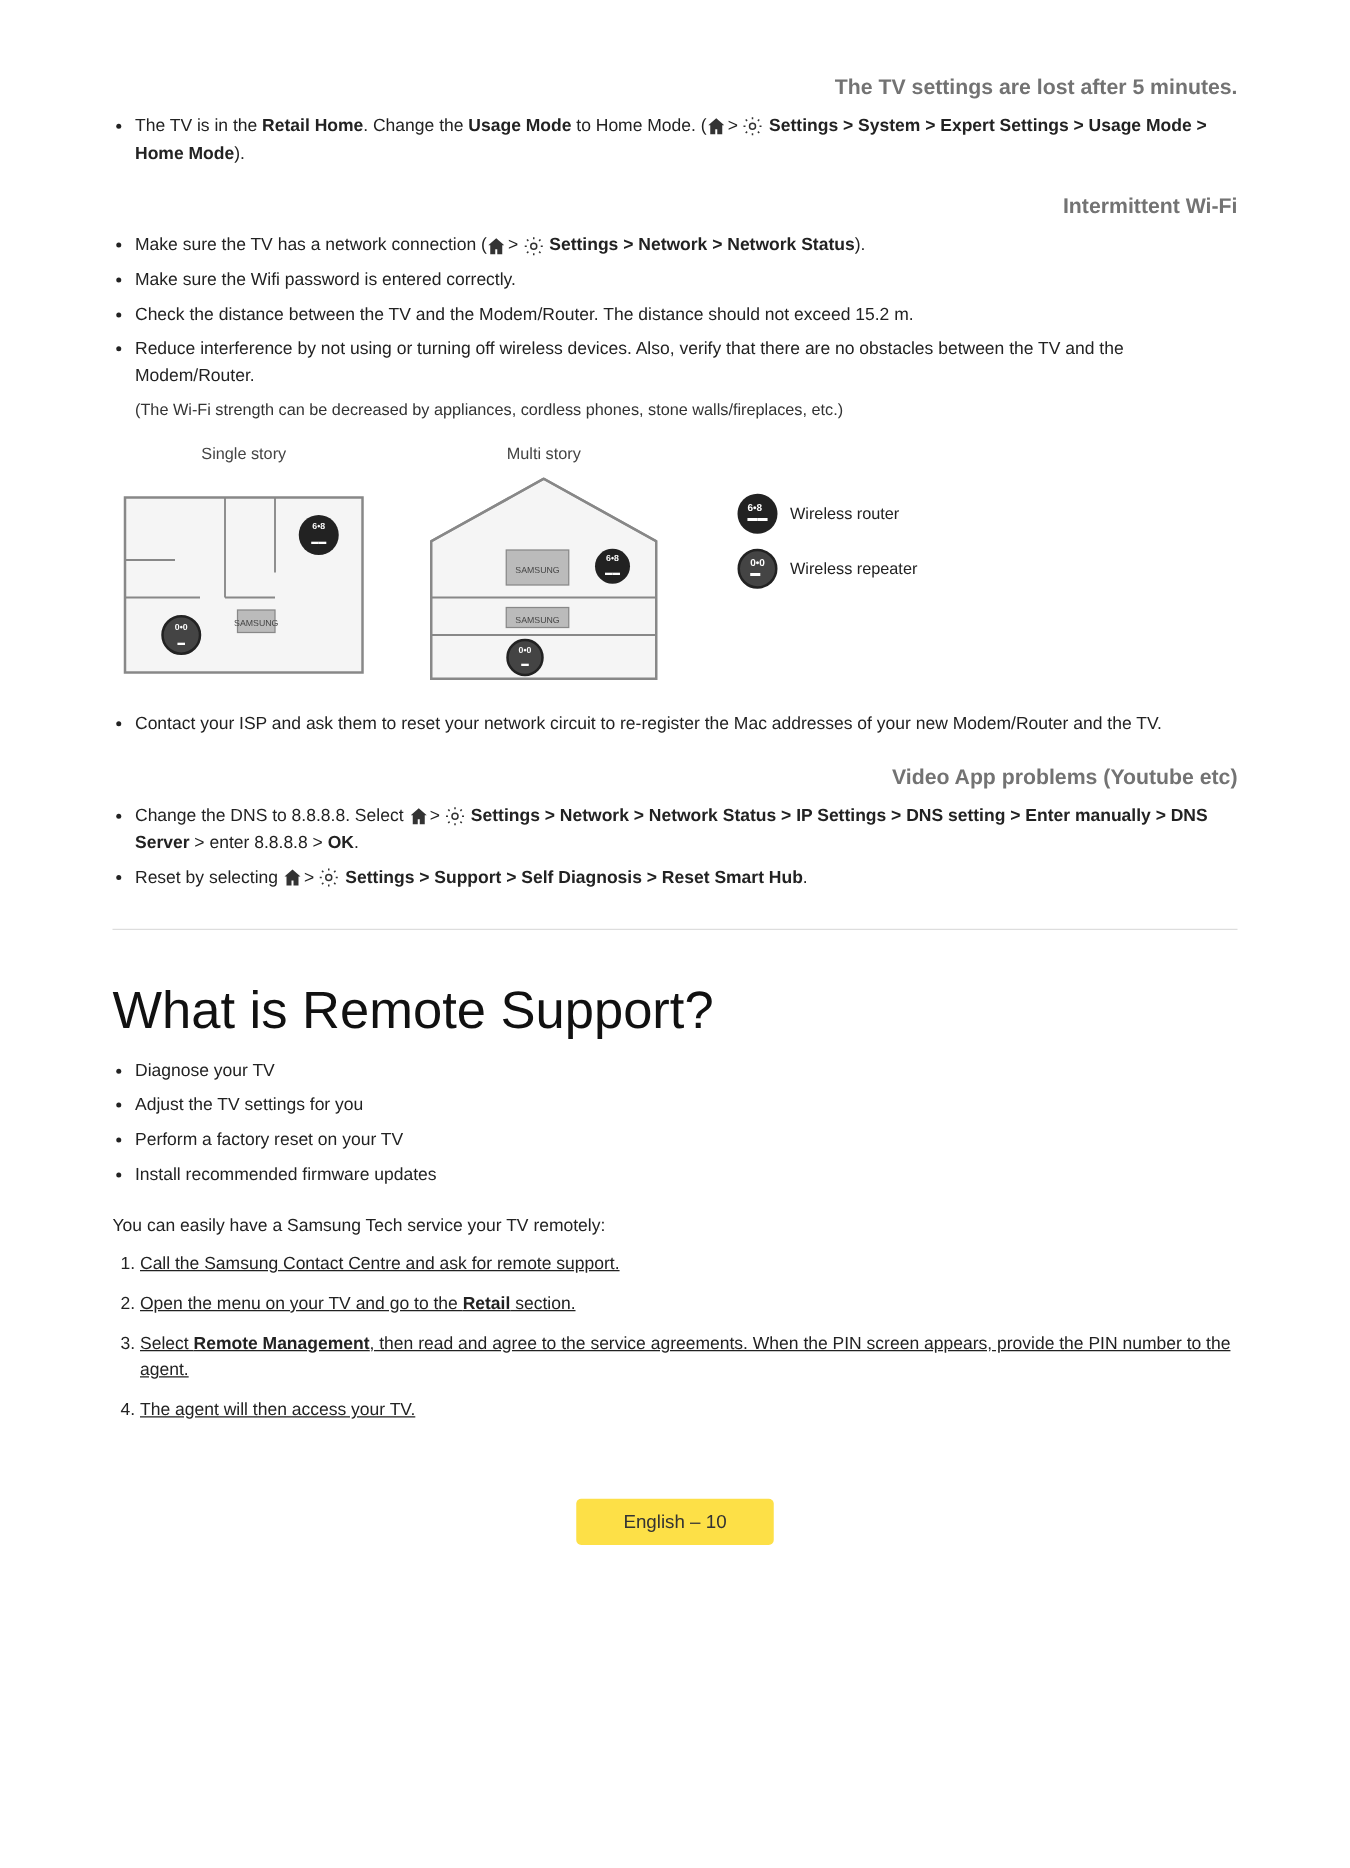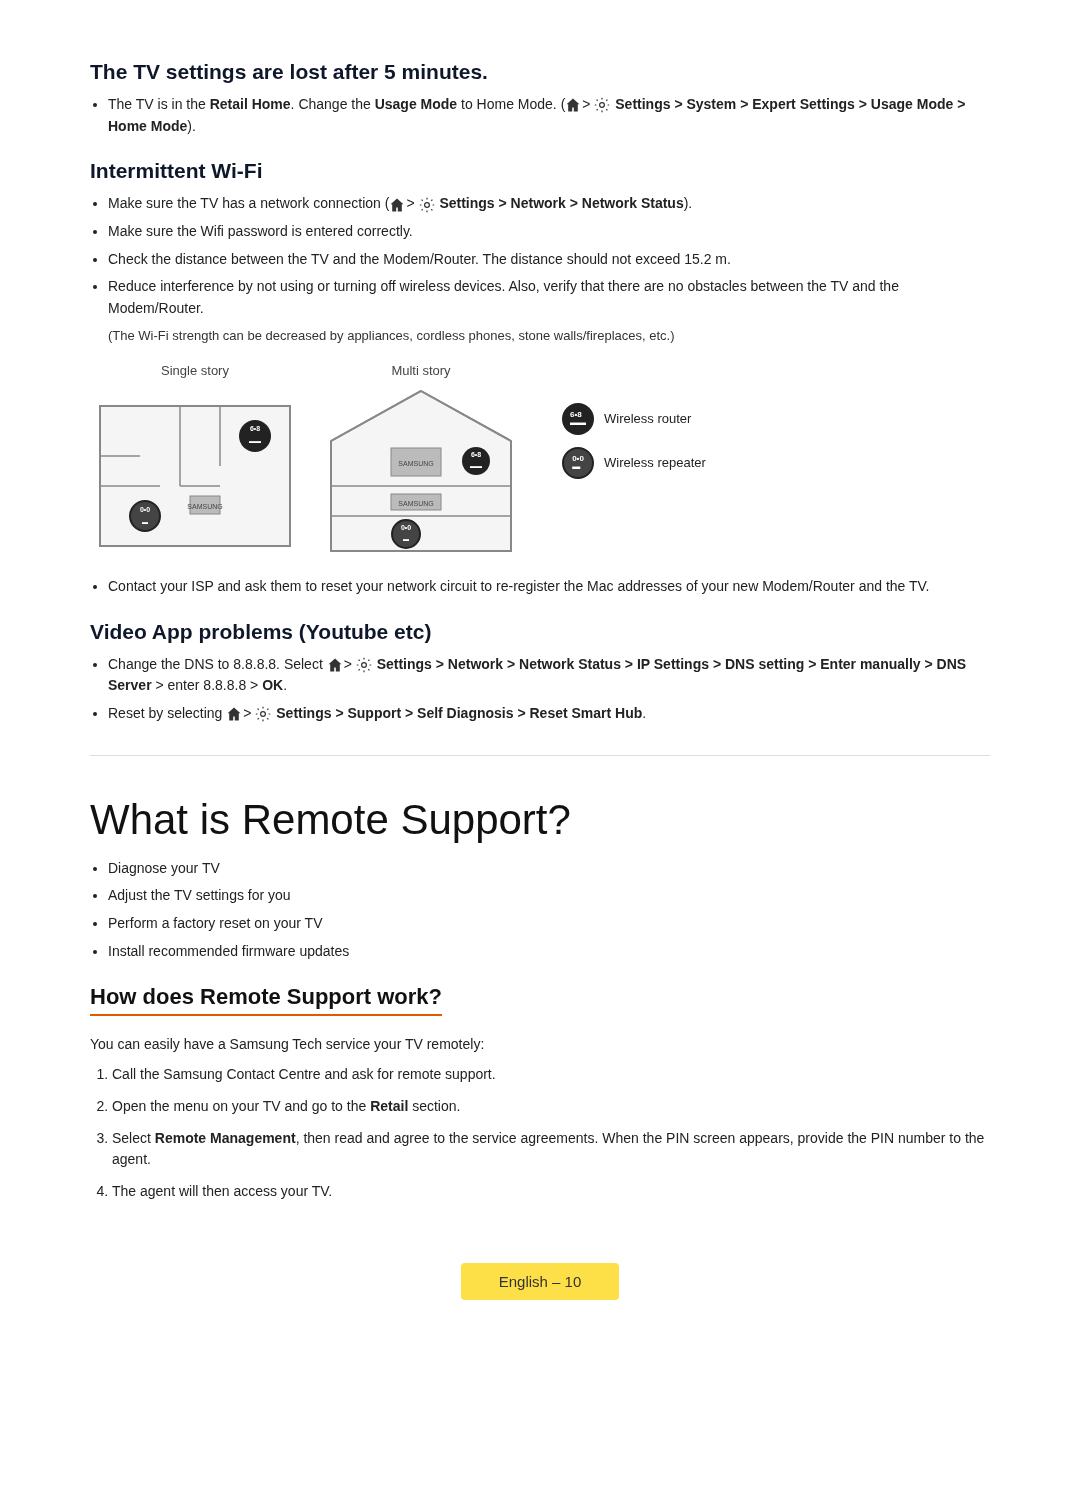--- a/index.html
+++ b/index.html
@@ -7,53 +7,54 @@
       background: #fff;
       font-family: 'Arial', sans-serif;
       font-size: 14px;
       color: #222;
       width: 1080px;
       min-height: 1494px;
       padding: 60px 90px 60px 90px;
     }
     .section { margin-bottom: 22px; }
     .section-title-small {
-      font-size: 21px;
+      font-size: 17px;
       font-weight: bold;
       margin-bottom: 10px;
-      color: #0f172a;
+      color: #737373;
+      text-align: right;
     }
     .section-title-large {
       font-size: 42px;
       font-weight: 300;
       margin-bottom: 14px;
       color: #111;
       margin-top: 40px;
     }
     .section-title-medium {
       font-size: 22px;
       font-weight: bold;
       margin-bottom: 10px;
       color: #111;
       border-bottom: 2px solid #e05a00;
       padding-bottom: 4px;
       display: inline-block;
     }
     ul { padding-left: 18px; margin-bottom: 8px; }
     ul li { margin-bottom: 6px; line-height: 1.55; }
-    ol { padding-left: 22px; margin-bottom: 8px; }
+    ol { padding-left: 22px; margin-bottom: 8px; text-decoration: underline; }
     ol li { margin-bottom: 10px; line-height: 1.55; }
     .bold { font-weight: bold; }
     .note { margin-left: 18px; margin-bottom: 8px; font-size: 13px; color: #333; }
     .diagram-area {
       display: flex;
       flex-direction: row;
       align-items: flex-start;
       margin: 20px 0 20px 0;
-      gap: 16px;
+      gap: 30px;
     }
     .diagram-box {
       display: flex;
       flex-direction: column;
       align-items: center;
     }
     .diagram-label {
       font-size: 13px;
       color: #444;
       margin-bottom: 8px;
@@ -271,21 +272,20 @@
   <div class="section-title-large">What is Remote Support?</div>
   <ul>
     <li>Diagnose your TV</li>
     <li>Adjust the TV settings for you</li>
     <li>Perform a factory reset on your TV</li>
     <li>Install recommended firmware updates</li>
   </ul>
 </div>
 
 <div class="section">
-  <div class="section-title-medium">How does Remote Support work?</div>
   <p style="margin-top:10px; margin-bottom:12px;">You can easily have a Samsung Tech service your TV remotely:</p>
   <ol>
     <li>Call the Samsung Contact Centre and ask for remote support.</li>
     <li>
       <span>Open the menu on your TV and go to the </span><span class="bold">Retail</span><span> section.</span>
     </li>
     <li>
       <span>Select </span><span class="bold">Remote Management</span><span>, then read and agree to the service agreements. When the PIN screen appears, provide the PIN number to the agent.</span>
     </li>
     <li>The agent will then access your TV.</li>

